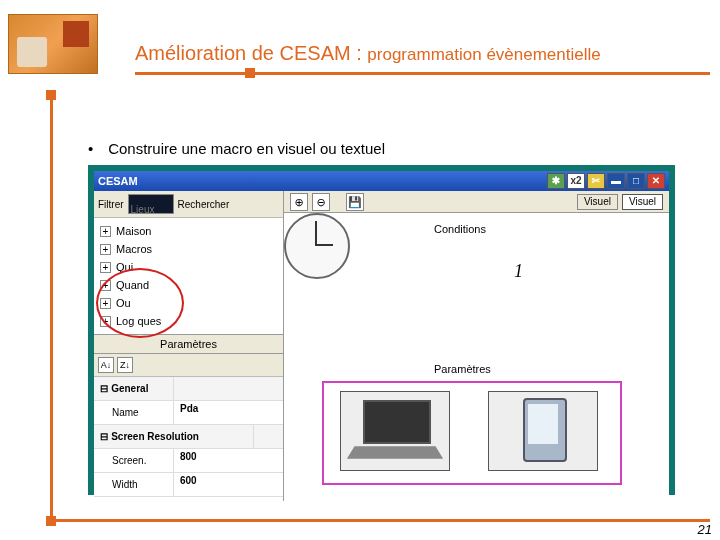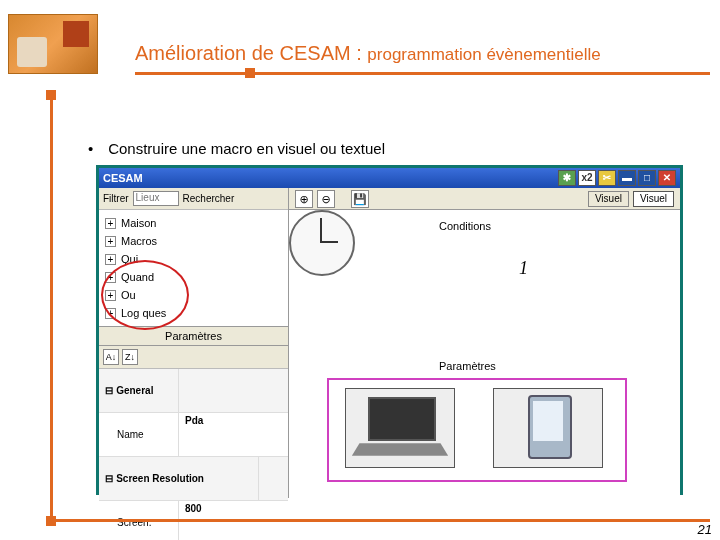--- a/index.html
+++ b/index.html
@@ -15,48 +15,48 @@
   .title .sub { font-size: 17px; }
   .title-rule { position: absolute; left: 135px; top: 72px; width: 575px; height: 3px; background: #e06820; }
   .title-dot { position: absolute; left: 245px; top: 68px; width: 10px; height: 10px; background: #e06820; }
   
   .vbar { position: absolute; left: 50px; top: 95px; width: 3px; height: 430px; background: #e06820; }
   .vbar-dot { position: absolute; left: 46px; top: 90px; width: 10px; height: 10px; background: #e06820; }
   
   .bullet { position: absolute; left: 88px; top: 140px; font-size: 15px; }
   .bullet .dot { display: inline-block; width: 16px; }
   
-  .screenshot { position: absolute; left: 96px; top: 165px; width: 587px; height: 330px; border: 3px solid #0f766e; background: #ece9d8; }
+  .screenshot { position: absolute; left: 88px; top: 165px; width: 587px; height: 330px; border: 6px solid #0f766e; background: #ece9d8; }
   .titlebar { height: 20px; background: linear-gradient(#3a6edb, #1a4ab0); color: #fff; display: flex; align-items: center; padding: 0 4px; font-size: 11px; font-weight: bold; }
   .titlebar-text { flex: 1; }
   .titlebar-btns { display: flex; gap: 2px; }
   .tbtn { width: 18px; height: 16px; border: 1px solid #555; font-size: 10px; text-align: center; line-height: 14px; }
   .tbtn.g { background: #5aa050; color: #fff; }
   .tbtn.w { background: #fff; color: #333; }
   .tbtn.y { background: #e8c840; }
   .tbtn.b { background: #2050a0; color: #fff; }
   .tbtn.r { background: #d04030; color: #fff; }
   
   .app-body { display: flex; height: 310px; }
   .left-pane { width: 190px; background: #fff; border-right: 1px solid #999; display: flex; flex-direction: column; }
   .filter-row { display: flex; align-items: center; gap: 4px; padding: 3px 4px; border-bottom: 1px solid #bbb; background: #ece9d8; font-size: 10px; }
-  .filter-input { width: 46px; height: 15px; border: 1px solid #888; background: #ffffff; font-size: 10px; padding: 0 2px; color: #777; }
+  .filter-input { width: 46px; height: 15px; border: 1px solid #888; background: #0f172a; font-size: 10px; padding: 9px 2px; color: #777; }
   
   .tree { flex: 0 0 auto; padding: 4px 0; font-size: 11px; position: relative; }
   .tree-item { display: flex; align-items: center; padding: 3px 6px; gap: 5px; }
   .plus { width: 11px; height: 11px; border: 1px solid #888; text-align: center; line-height: 9px; font-size: 10px; background: #fff; }
   .redcircle { position: absolute; left: 2px; top: 50px; width: 88px; height: 70px; border: 2px solid #d02020; border-radius: 50%; pointer-events: none; }
   
   .params-header { background: #ece9d8; border-top: 1px solid #999; border-bottom: 1px solid #999; padding: 3px 6px; font-size: 11px; text-align: center; }
   .params-tools { display: flex; gap: 3px; padding: 3px 4px; border-bottom: 1px solid #bbb; background: #ece9d8; }
   .ptool { width: 16px; height: 16px; border: 1px solid #888; background: #fff; font-size: 9px; text-align: center; line-height: 14px; }
   
   .props { font-size: 10px; }
   .prow { display: flex; border-bottom: 1px solid #ddd; }
-  .pcell-l { flex: 0 0 80px; padding: 16px 6px; border-right: 1px solid #ddd; }
+  .pcell-l { flex: 0 0 80px; padding: 6px 6px; border-right: 1px solid #ddd; }
   .pcell-r { flex: 1; padding: 2px 6px; font-weight: bold; }
   .pgroup { font-weight: bold; background: #f4f4f4; }
   
   .right-pane { flex: 1; background: #fff; position: relative; }
   .toolbar { height: 22px; background: #ece9d8; border-bottom: 1px solid #999; display: flex; align-items: center; padding: 0 6px; gap: 4px; }
   .tool-icon { width: 18px; height: 18px; border: 1px solid #888; background: #fff; font-size: 11px; text-align: center; line-height: 16px; }
   .tool-spacer { flex: 1; }
   .mode-btn { height: 16px; padding: 0 6px; border: 1px solid #888; background: #ece9d8; font-size: 10px; line-height: 14px; }
   .mode-btn.active { background: #fff; border: 1px solid #555; }
   

